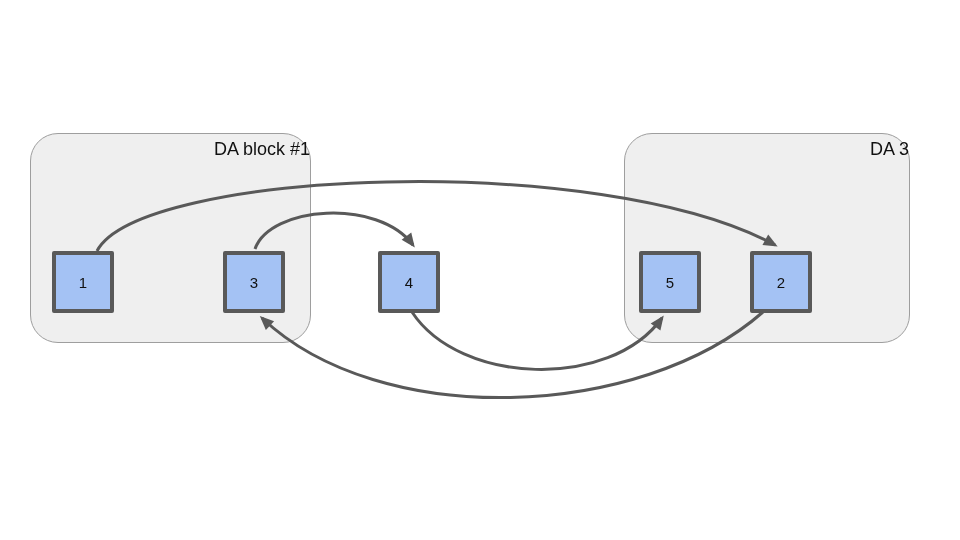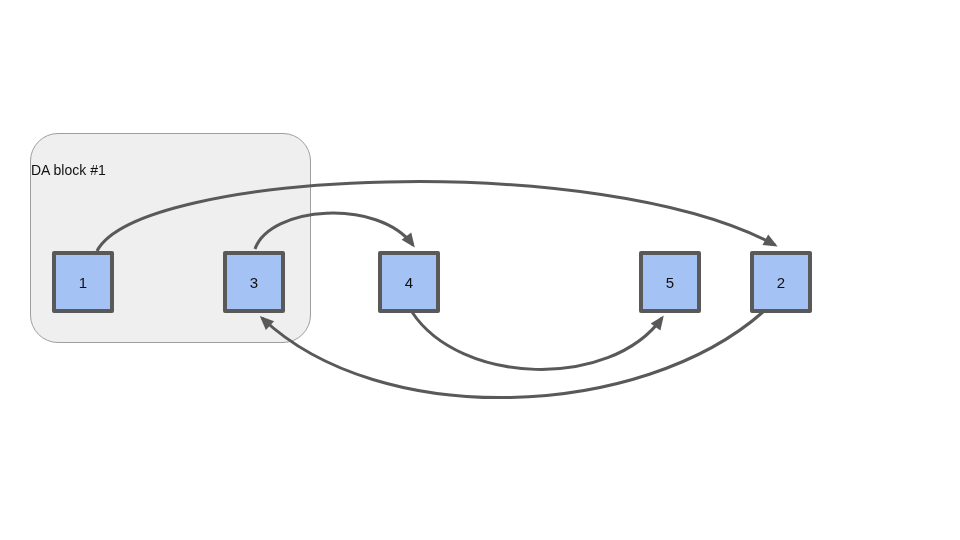--- a/index.html
+++ b/index.html
@@ -1,38 +1,41 @@
 <!DOCTYPE html>
 <html><head>
 <meta charset="utf-8">
 <style>
   html,body{margin:0;padding:0;background:#ffffff;width:960px;height:540px;overflow:hidden;}
   .canvas{position:relative;width:960px;height:540px;background:#ffffff;font-family:"Liberation Sans",sans-serif;}
   .block{position:absolute;top:133px;height:210px;background:#efefef;border:1px solid #9e9e9e;border-radius:28px;box-sizing:border-box;}
-  .block-title{position:absolute;top:28px;left:0;width:100%;text-align:left;font-size:14px;color:#111111;}
+  .block-title{position:absolute;top:5px;left:0;width:100%;text-align:right;font-size:18px;color:#111111;}
   #block-1{left:30px;width:281px;}
   #block-2{left:325px;width:285px;}
   #block-3{left:624px;width:286px;}
   .node{position:absolute;top:251px;width:54px;height:54px;background:#a4c2f4;border:4px solid #595959;border-radius:2px;
         display:flex;align-items:center;justify-content:center;font-size:15px;color:#111111;box-sizing:content-box;}
   #node-1{left:52px;}
   #node-3{left:223px;}
   #node-4{left:378px;}
   #node-5{left:639px;}
   #node-2{left:750px;}
   svg.edges{position:absolute;left:0;top:0;width:960px;height:540px;pointer-events:none;}
   svg.edges path.edge{fill:none;stroke:#595959;stroke-width:3;}
 </style>
 </head>
 <body>
 
 <div class="canvas">
 
   <div class="block" id="block-1">
     <div class="block-title">DA block #1</div>
+  </div>
+  <div class="block" id="block-3">
+    <div class="block-title">DA 3</div>
   </div>
 
   <div class="node" id="node-1">
     <span>1</span>
   </div>
   <div class="node" id="node-3">
     <span>3</span>
   </div>
   <div class="node" id="node-4">
     <span>4</span>

